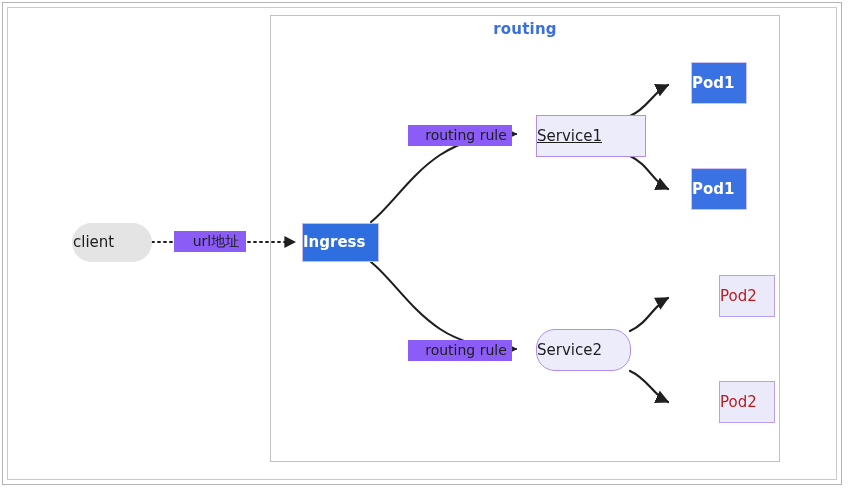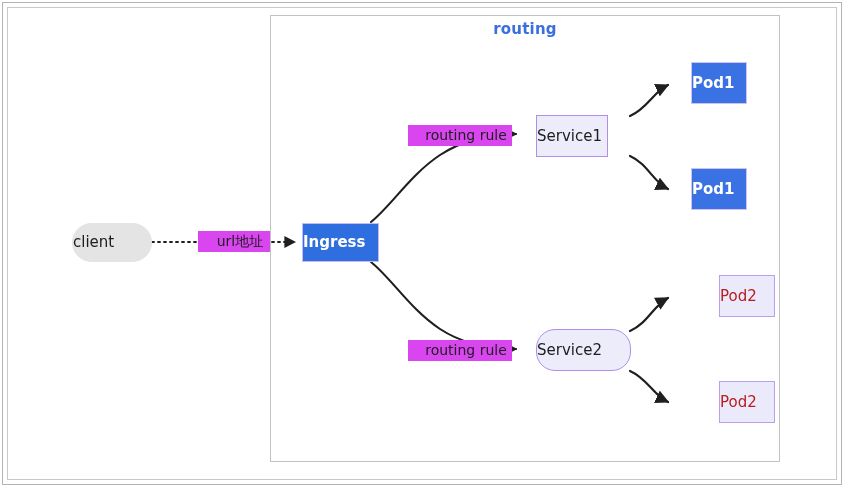--- a/index.html
+++ b/index.html
@@ -101,21 +101,21 @@
   .node-pod-light {
     background: #ebeafb;
     border: 1.6px solid #bb9ef0;
     color: #b91c1c;
     font-size: 15px;
     margin-left: 28px;
   }
   
   .edge-label {
     position: absolute;
-    background: #d946ef;
+    background: #8b5cf6;
     color: #1d1d1d;
     font-size: 14px;
     line-height: 1;
     padding: 3px 2px 4px 14px;
     white-space: nowrap;
     box-sizing: border-box;
     text-align: center;
   }
 </style>
 </head>
@@ -158,35 +158,35 @@
 
     <g>
       <path d="M 630 331 C 648 323, 653 306, 668 298" fill="none" stroke="#1f1f1f" stroke-width="2.2" stroke-linecap="round" marker-end="url(#arrow)"></path>
     </g>
 
     <g>
       <path d="M 630 371 C 648 379, 653 395, 668 402" fill="none" stroke="#1f1f1f" stroke-width="2.2" stroke-linecap="round" marker-end="url(#arrow)"></path>
     </g>
   </svg>
 
-  <div class="edge-label" style="left:174px; top:231px; width:72px;margin-left:24px;">url地址</div>
+  <div class="edge-label" style="left:174px; top:231px; width:72px;">url地址</div>
 
   <div class="edge-label" style="left:408px; top:125px; width:104px;">routing rule</div>
 
   <div class="edge-label" style="left:408px; top:340px; width:104px;">routing rule</div>
 
   <div class="node node-ingress" style="left:302px; top:223px; width:77px; height:39px;">
     <span>Ingress</span>
   </div>
 
   <div class="node node-client" style="left:72px; top:223px; width:80px; height:39px;">
     <span>client</span>
   </div>
 
-  <div class="node node-service" style="left:536px; top:115px; width:72px; height:42px;">
+  <div class="node node-service" style="left:536px; top:115px; width:110px; height:42px;text-decoration:underline;">
     <span>Service1</span>
   </div>
 
   <div class="node node-service" style="left:536px; top:329px; width:95px; height:42px;border-radius:19px;">
     <span>Service2</span>
   </div>
 
   <div class="node node-pod-blue" style="left:691px; top:62px; width:56px; height:42px;">
     <span>Pod1</span>
   </div>

